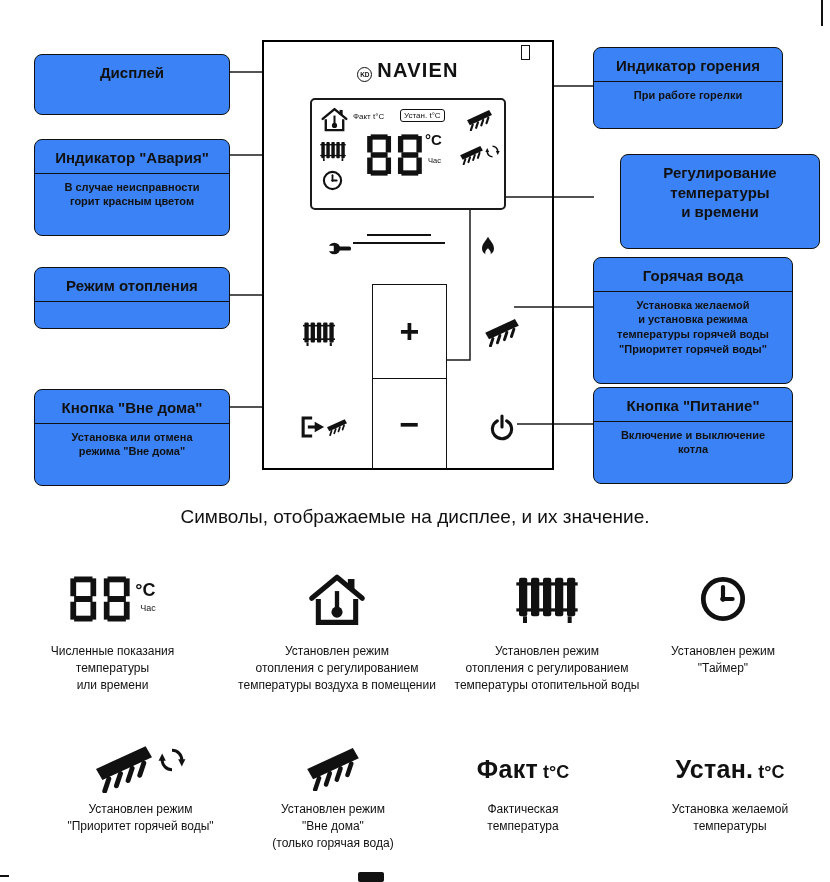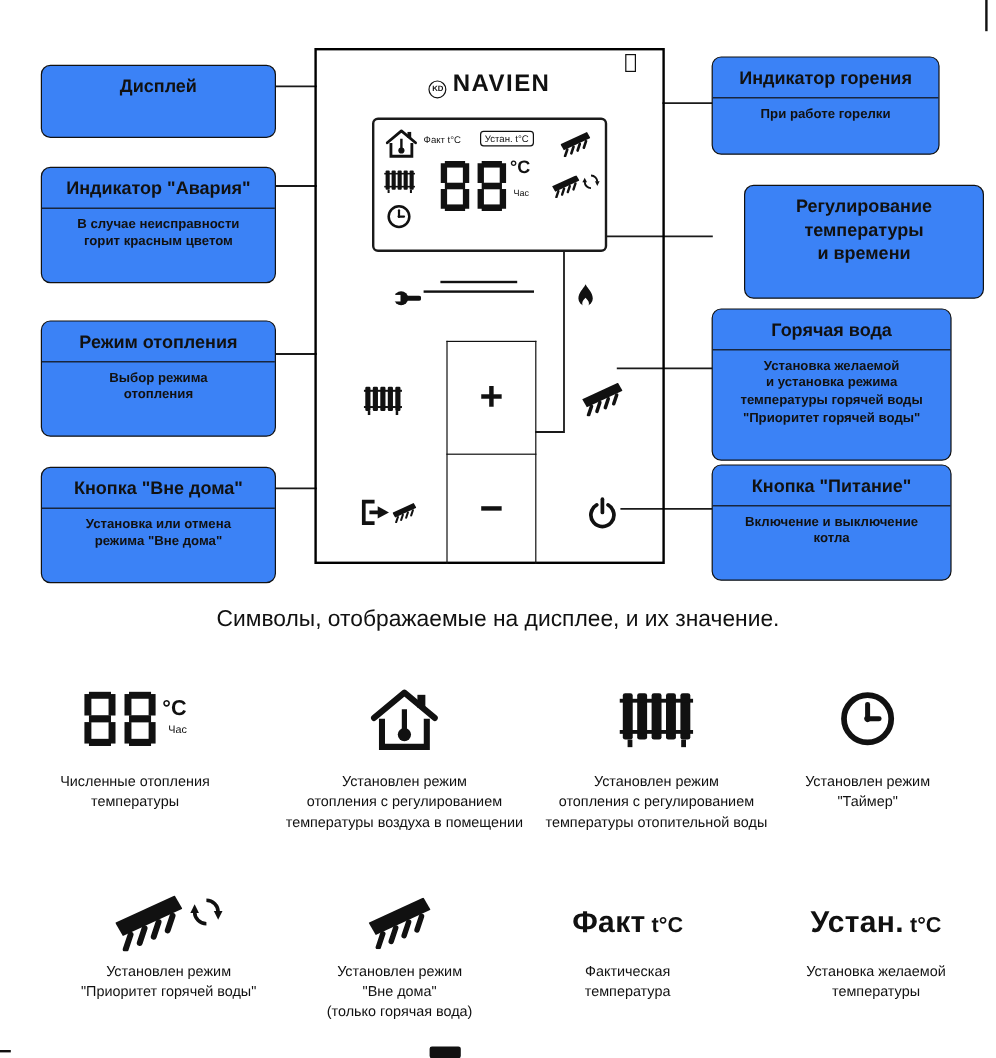--- a/index.html
+++ b/index.html
@@ -232,24 +232,20 @@
   <div class="callout has-body" style="left:34px;top:139px;width:196px;">
     <div class="ttl">Индикатор "Авария"</div>
     <div class="bd">
       <div>В случае неисправности</div>
       <div>горит красным цветом</div>
     </div>
   </div>
 
   <div class="callout has-body" style="left:34px;top:267px;width:196px;">
     <div class="ttl">Режим отопления</div>
-    <div class="bd">
-      <div>Выбор режима</div>
-      <div>отопления</div>
-    </div>
   </div>
 
   <div class="callout has-body" style="left:34px;top:389px;width:196px;">
     <div class="ttl">Кнопка "Вне дома"</div>
     <div class="bd">
       <div>Установка или отмена</div>
       <div>режима "Вне дома"</div>
     </div>
   </div>
 
@@ -292,22 +288,23 @@
     <div class="sym-icon">
       <svg width="62" height="48">
           <use href="#i-seg88"></use>
         </svg>
       <div class="dig-side">
         <div class="dig-unit">°C</div>
         <div class="dig-hour">Час</div>
       </div>
     </div>
     <div class="sym-cap">
-      <div>Численные отопления</div>
+      <div>Численные показания</div>
       <div>температуры</div>
+      <div>или времени</div>
     </div>
   </div>
 
   <div class="sym-cell" style="left:226px;top:560px;width:222px;">
     <div class="sym-icon">
       <svg width="58" height="53">
           <use href="#i-house"></use>
         </svg>
     </div>
     <div class="sym-cap">

